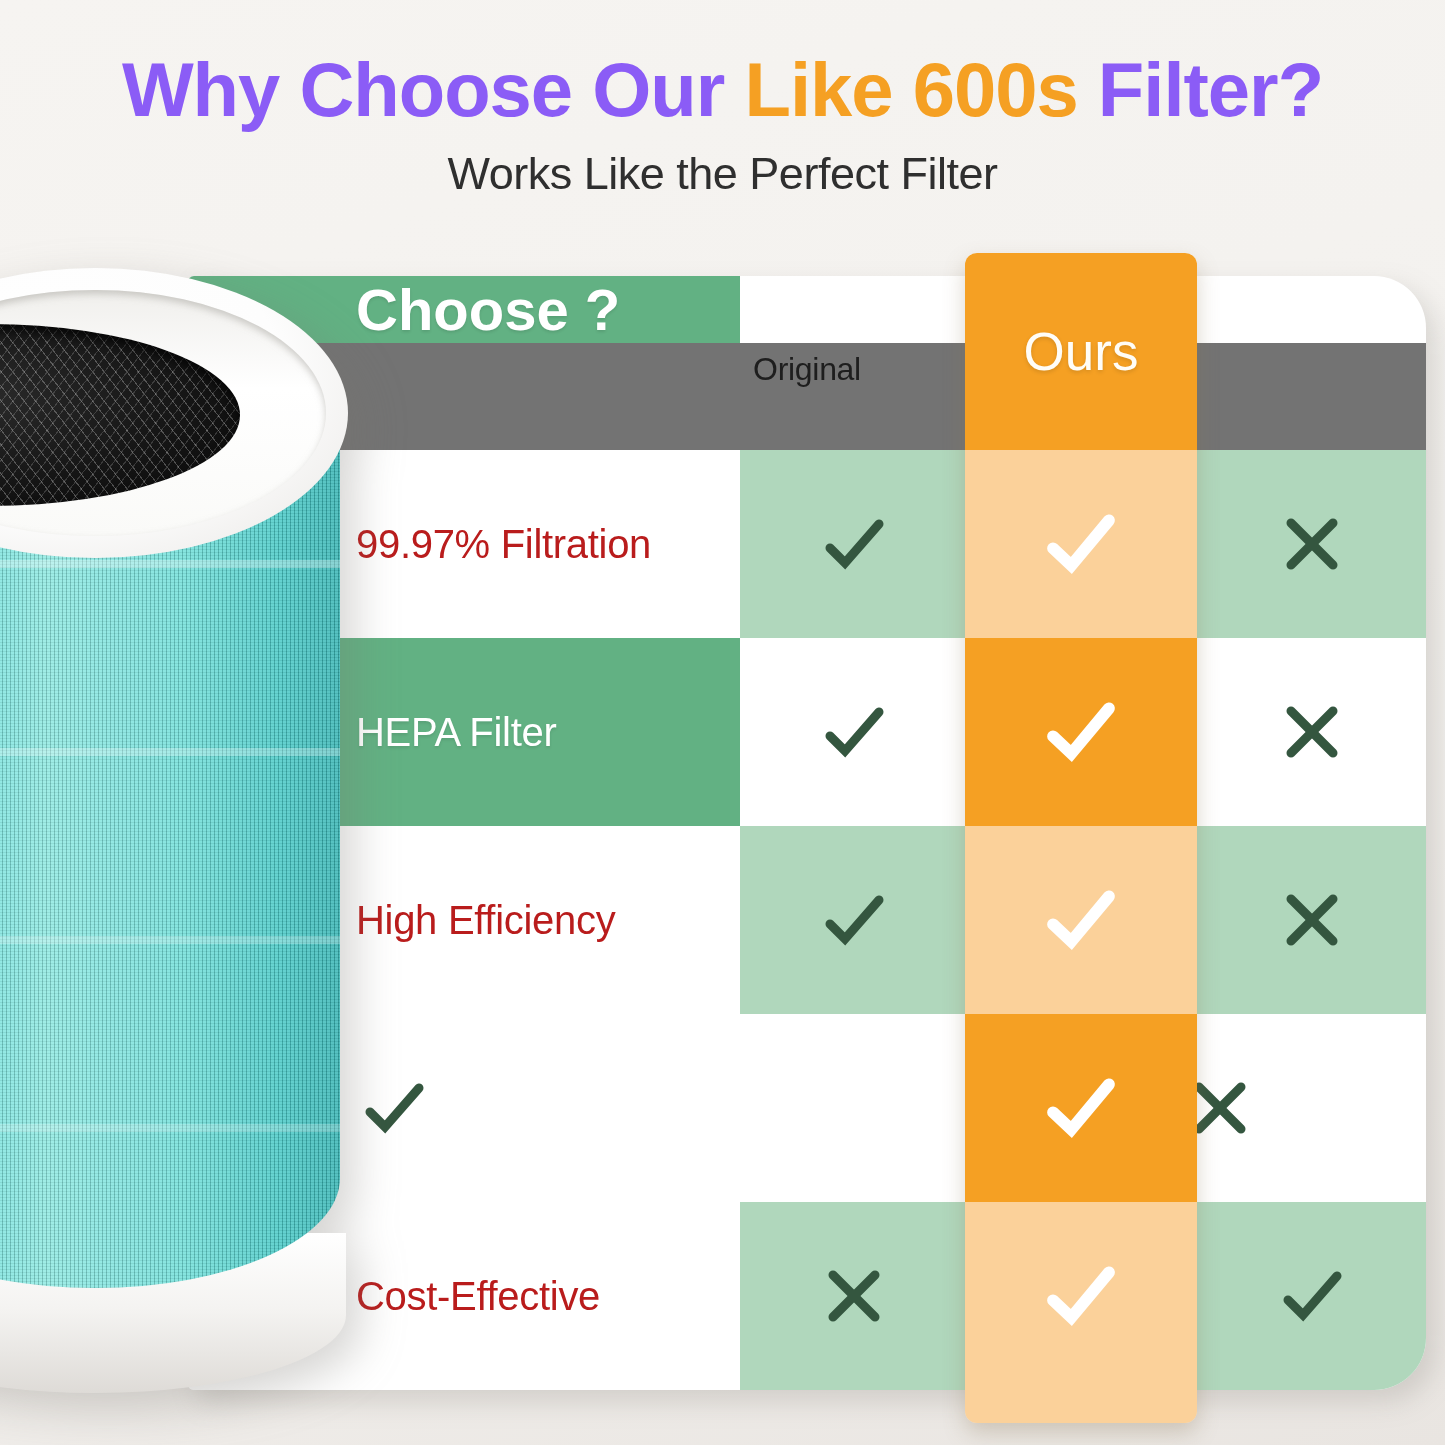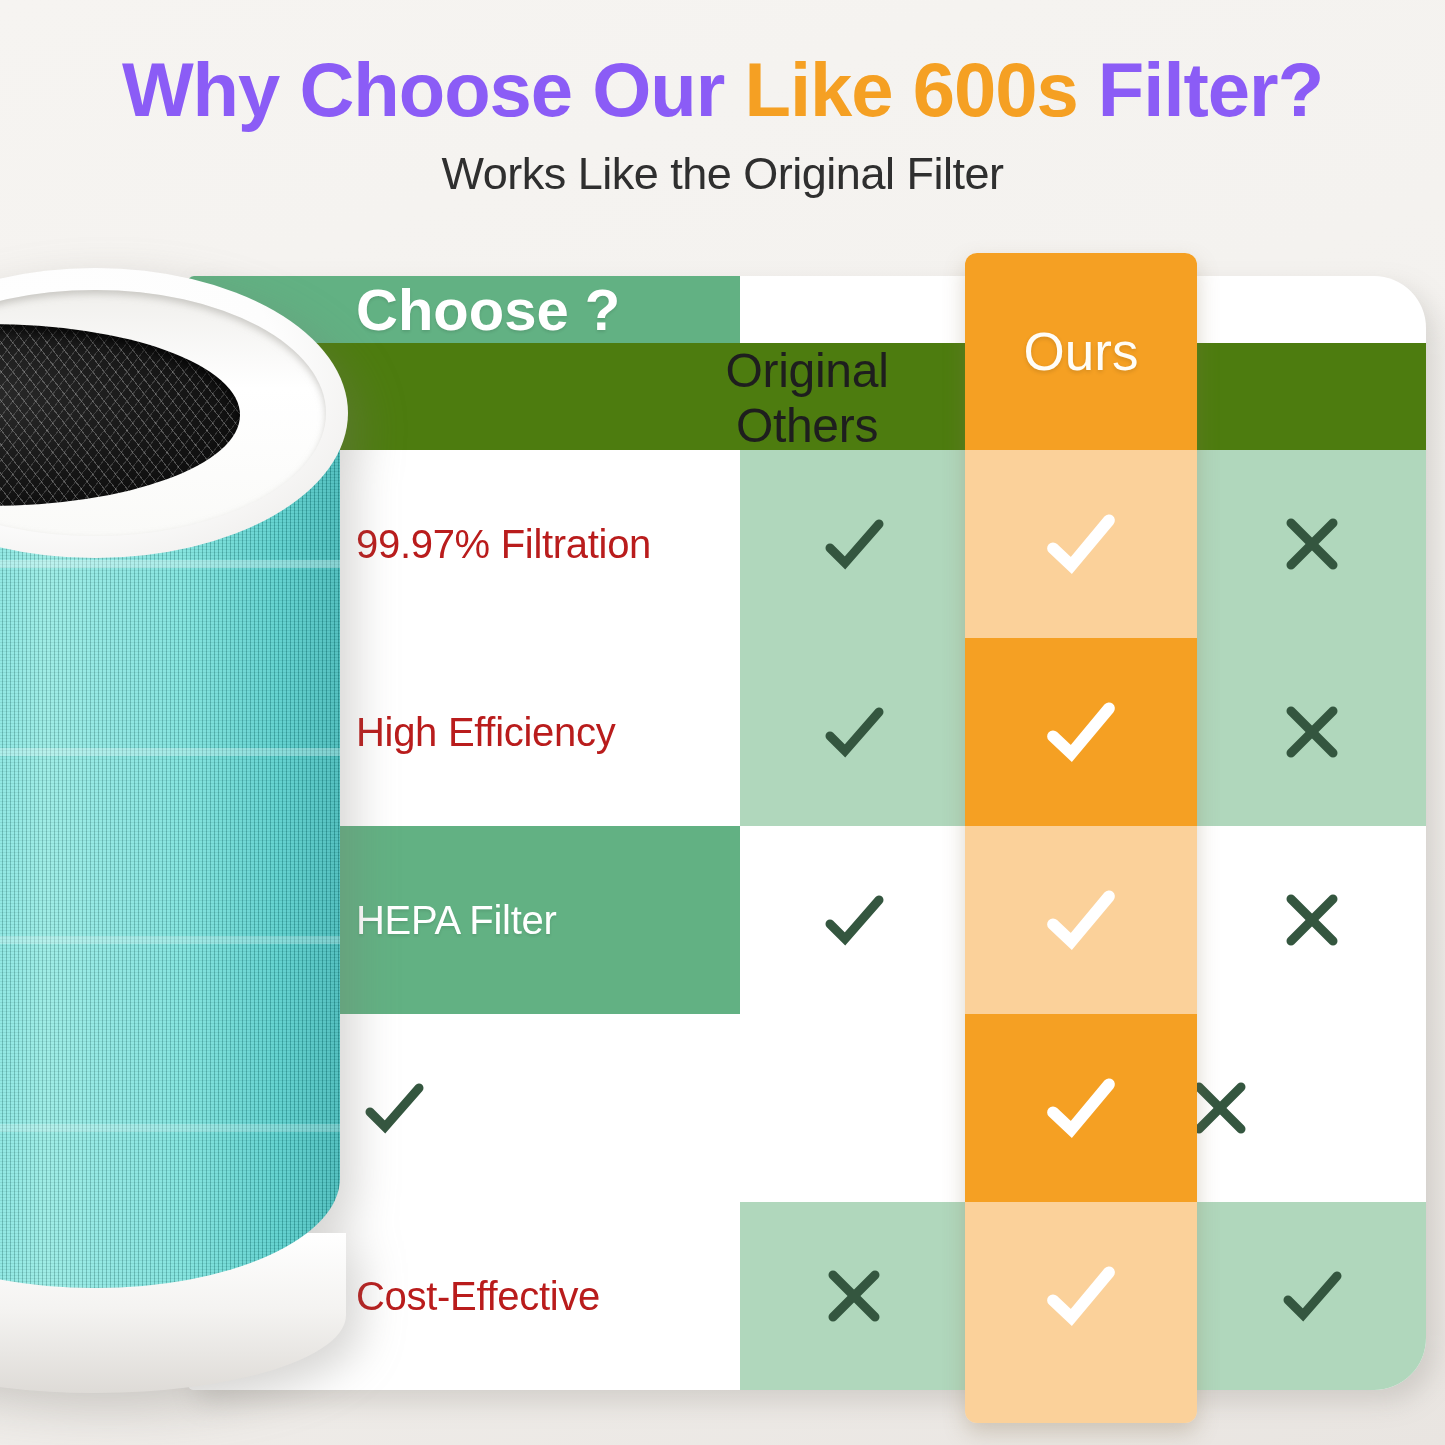--- a/index.html
+++ b/index.html
@@ -153,22 +153,22 @@
   
   .head .c-label {
     background: #62b183;
     color: #ffffff;
     font-size: 58px;
     font-weight: bold;
     letter-spacing: 0px;
     text-shadow: 0 2px 3px rgba(0,0,0,0.10);
   }
   .head .c-val {
-    background: #4d7c0f;
-    font-size: 48px;
+    background: #737373;
+    font-size: 32px;
     color: #1e1e1e;
     letter-spacing: -0.3px;
   }
 
   
   .band-green .c-label { background: #62b183; color: #ffffff; text-shadow: 0 2px 3px rgba(0,0,0,0.10); }
   .band-green .c-val   { background: #ffffff; }
   .band-white .c-label { background: #ffffff; color: #b91c1c; }
   .band-white .c-val   { background: #b0d7bc; }
 
@@ -213,76 +213,75 @@
   #ours-tail {
     flex: 1;
     background: #fbd19a;
   }
 </style>
 </head>
 <body>
 
 <div id="heading">
   <div id="title"><span class="g">Why Choose Our </span><span class="o">Like 600s</span><span class="g"> Filter?</span></div>
-  <div id="subtitle">Works Like the Original Filter</div>
+  <div id="subtitle">Works Like the Perfect Filter</div>
 </div>
 
 <div id="product">
   <div id="prod-base"></div>
   <div id="prod-body"></div>
   <div id="prod-seams"></div>
   <div id="prod-rim">
     <div id="prod-rim-inner"></div>
   </div>
   <div id="prod-mesh"></div>
 </div>
 
 <div id="table-card">
 
   <div class="t-row head">
     <div class="c-label">Choose ?</div>
     <div class="c-val">Original</div>
     <div class="c-val"></div>
-    <div class="c-val">Others</div>
   </div>
 
   <div class="t-row body band-white">
     <div class="c-label">99.97% Filtration</div>
     <div class="c-val">
       <svg class="mark dark" viewBox="0 0 80 80">
           <path d="M16 44 L31 59 L65 20" stroke-width="9"></path>
         </svg>
     </div>
     <div class="c-val"></div>
     <div class="c-val">
       <svg class="mark dark" viewBox="0 0 80 80">
           <line x1="19" y1="19" x2="61" y2="61" stroke-width="9"></line>
           <line x1="61" y1="19" x2="19" y2="61" stroke-width="9"></line>
         </svg>
     </div>
   </div>
 
+  <div class="t-row body band-green">
+    <div class="c-label">HEPA Filter</div>
+    <div class="c-val">
+      <svg class="mark dark" viewBox="0 0 80 80">
+          <path d="M16 44 L31 59 L65 20" stroke-width="9"></path>
+        </svg>
+    </div>
+    <div class="c-val"></div>
+    <div class="c-val">
+      <svg class="mark dark" viewBox="0 0 80 80">
+          <line x1="19" y1="19" x2="61" y2="61" stroke-width="9"></line>
+          <line x1="61" y1="19" x2="19" y2="61" stroke-width="9"></line>
+        </svg>
+    </div>
+  </div>
+
   <div class="t-row body band-white">
     <div class="c-label">High Efficiency</div>
-    <div class="c-val">
-      <svg class="mark dark" viewBox="0 0 80 80">
-          <path d="M16 44 L31 59 L65 20" stroke-width="9"></path>
-        </svg>
-    </div>
-    <div class="c-val"></div>
-    <div class="c-val">
-      <svg class="mark dark" viewBox="0 0 80 80">
-          <line x1="19" y1="19" x2="61" y2="61" stroke-width="9"></line>
-          <line x1="61" y1="19" x2="19" y2="61" stroke-width="9"></line>
-        </svg>
-    </div>
-  </div>
-
-  <div class="t-row body band-green">
-    <div class="c-label">HEPA Filter</div>
     <div class="c-val">
       <svg class="mark dark" viewBox="0 0 80 80">
           <path d="M16 44 L31 59 L65 20" stroke-width="9"></path>
         </svg>
     </div>
     <div class="c-val"></div>
     <div class="c-val">
       <svg class="mark dark" viewBox="0 0 80 80">
           <line x1="19" y1="19" x2="61" y2="61" stroke-width="9"></line>
           <line x1="61" y1="19" x2="19" y2="61" stroke-width="9"></line>

